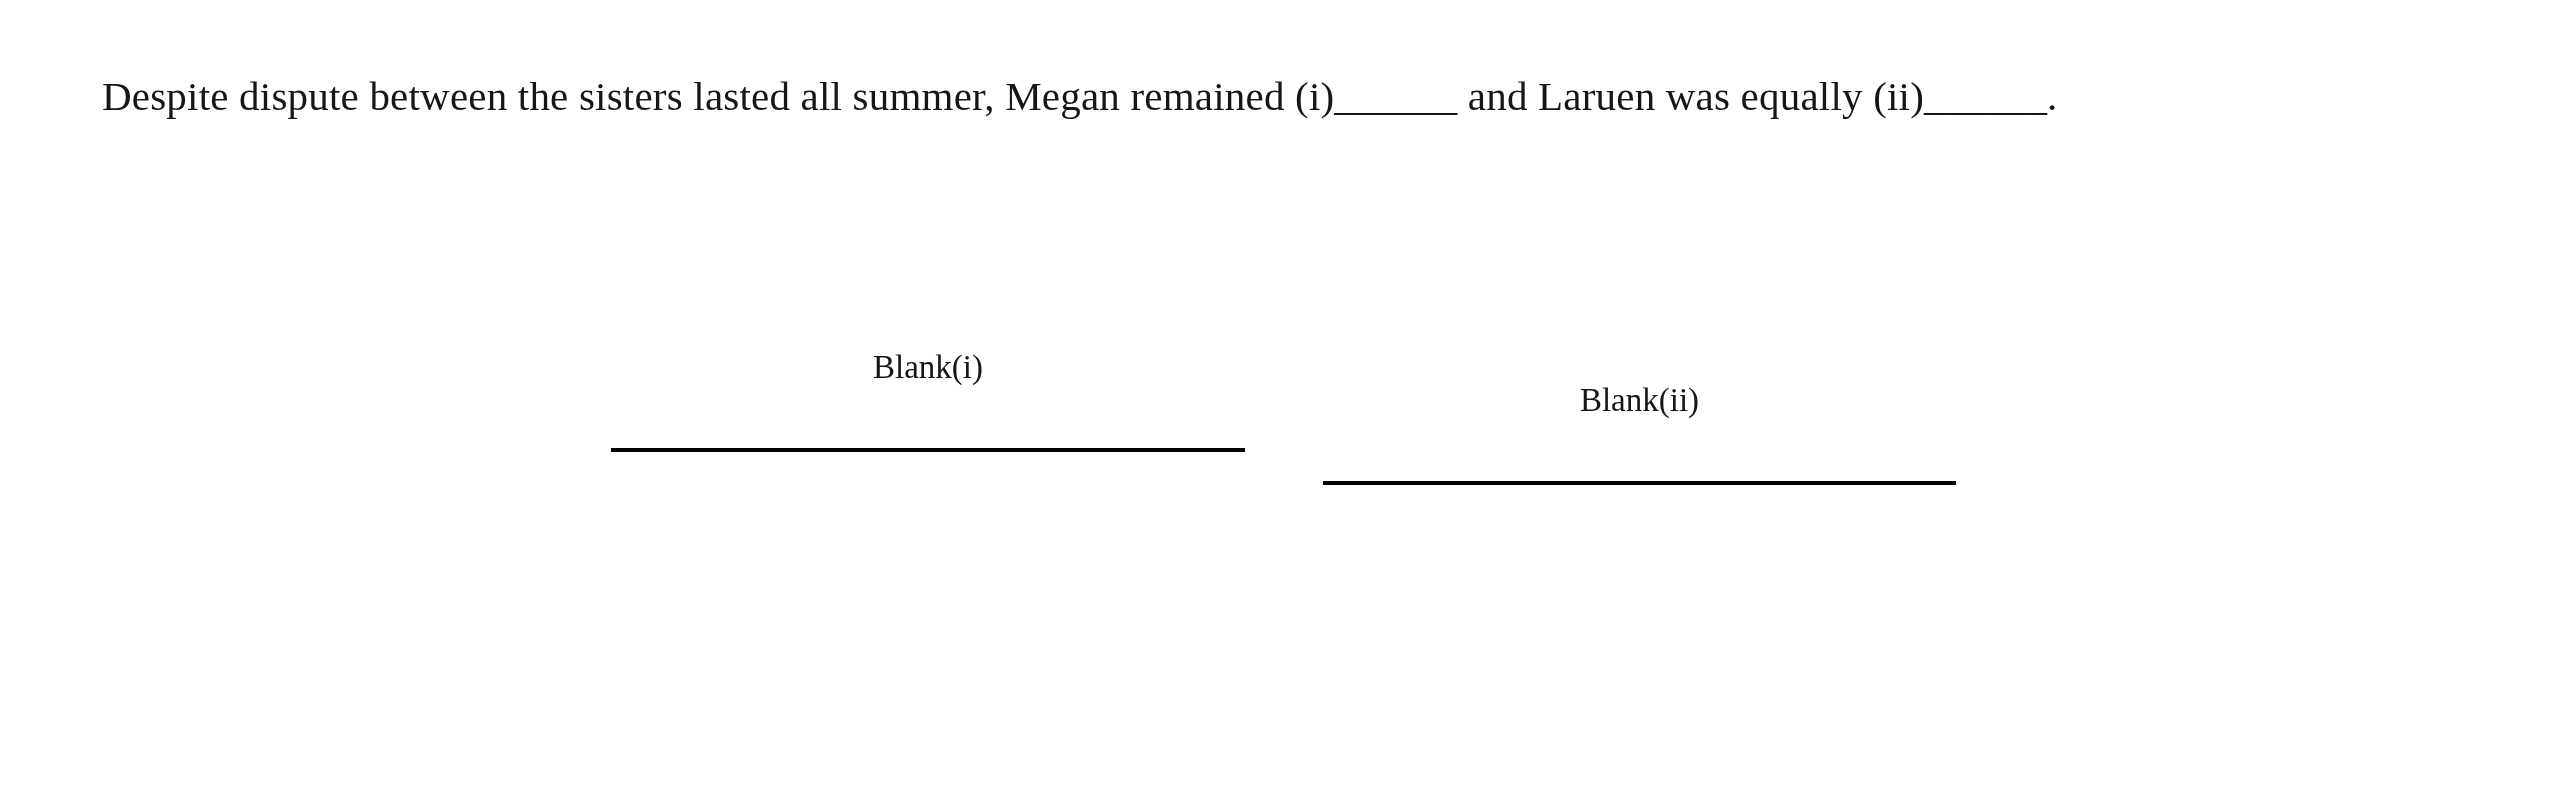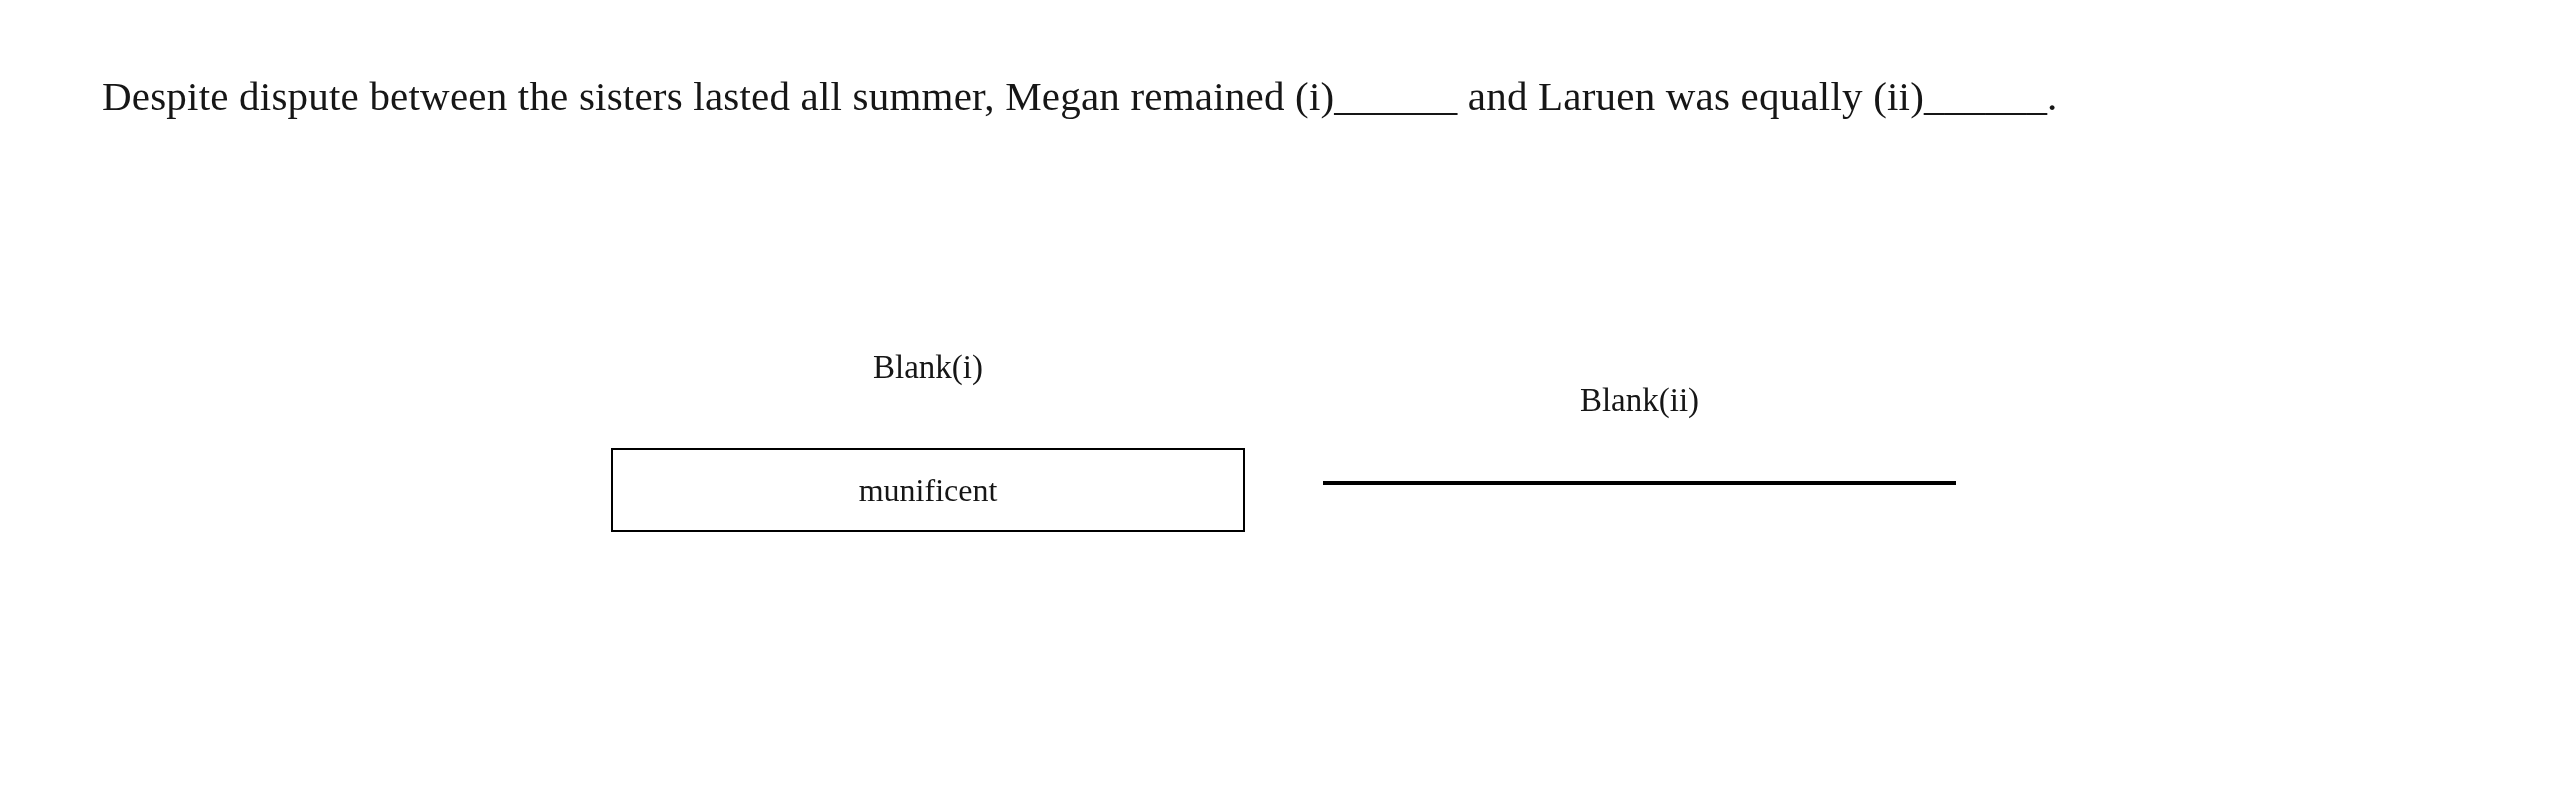--- a/index.html
+++ b/index.html
@@ -61,21 +61,20 @@
   }
 </style>
 </head>
 <body>
 
 <div class="question"><span>Despite dispute between the sisters lasted all summer, Megan remained (i)</span><span class="blank">______</span><span> and Laruen was equally (ii)</span><span class="blank">______</span><span>.</span></div>
 
 <div class="col col1">
   <div class="col-label">Blank(i)</div>
   <div class="tbl">
-    <div class="row">munificent</div>
   </div>
 </div>
 
 <div class="col col2">
   <div class="col-label">Blank(ii)</div>
   <div class="tbl">
   </div>
 </div>
 
 

